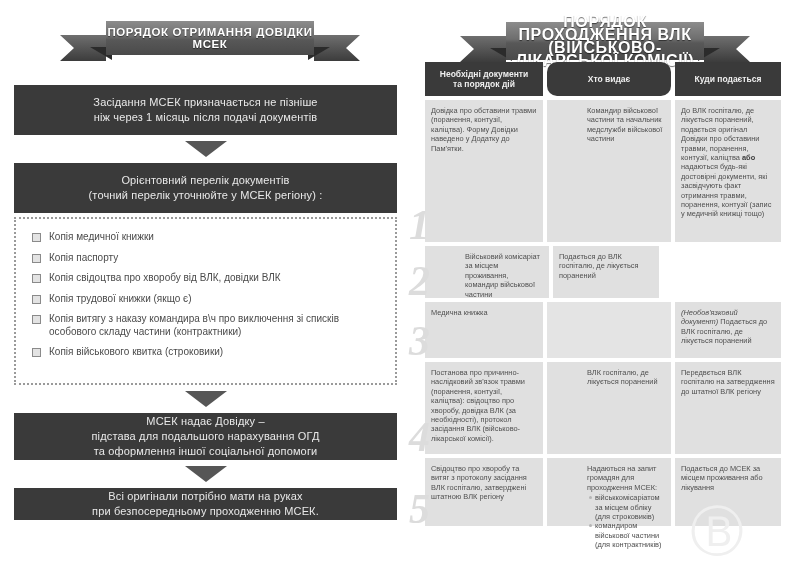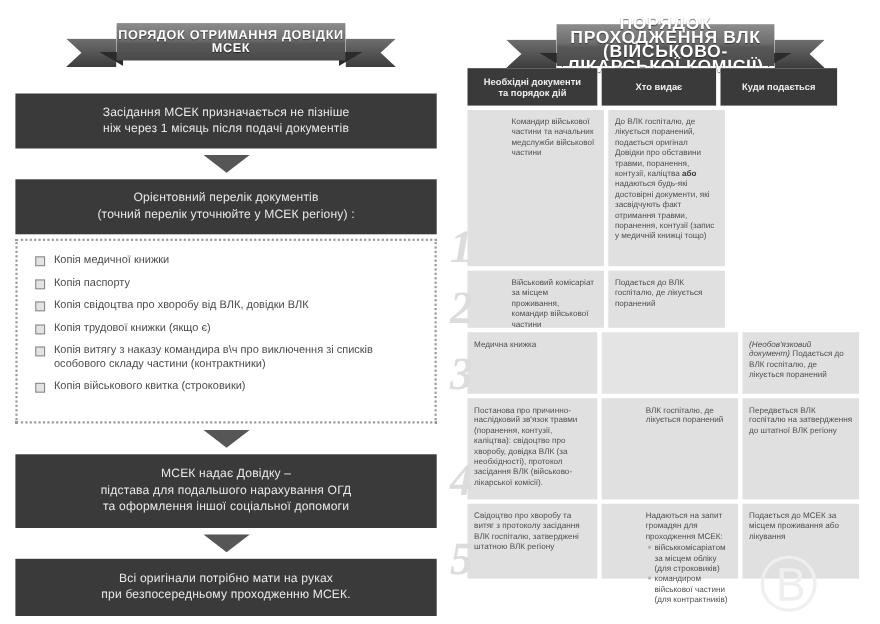--- a/index.html
+++ b/index.html
@@ -39,21 +39,21 @@
   #ribbon-right { left:460px; top:22px; width:290px; height:44px; }
   #ribbon-right .plate { font-size:16px; font-weight:bold; line-height:13px; height:38px; }
 
   
   #left-column { position:absolute; left:14px; top:85px; width:383px; }
   .flow-box {
     background:#3a3a3a; color:#e9e9e9;
     text-align:center; font-size:11px; line-height:15px;
     padding:10px 12px; letter-spacing:.15px;
   }
-  .flow-box.tall { padding:11px 12px; }
+  .flow-box.tall { padding:1px 12px; }
   .arrow-down {
     width:0; height:0; margin:6px auto;
     border-left:21px solid transparent; border-right:21px solid transparent;
     border-top:16px solid #565656;
   }
   .dashed-panel {
     border:2px dotted #9a9a9a; padding:12px 14px 12px 16px;
     margin-top:4px; min-height:150px;
   }
   .check-item { display:flex; align-items:flex-start; margin:0 0 8px 0; }
@@ -67,21 +67,21 @@
   
   #right-table { position:absolute; left:425px; top:62px; width:360px; }
   .thead { display:flex; gap:4px; }
   .th {
     background:#3a3a3a; color:#efefef; font-size:8.5px; line-height:10.5px;
     font-weight:bold; text-align:center; padding:6px 4px;
     display:flex; align-items:center; justify-content:center;
     min-height:34px;
   }
   .th.c1 { width:118px; }
-  .th.c2 { width:104px; }
+  .th.c2 { width:124px;border-radius:10px; }
   .th.c3 { width:106px; }
   .trow { display:flex; gap:4px; margin-top:4px; position:relative; }
   .td {
     background:#e0e0e0; color:#4f4f4f;
     font-size:7.4px; line-height:9.4px; padding:6px 6px;
   }
   .td.c1 { width:118px; }
   .td.c2 { width:124px;padding-left:40px; }
   .td.c3 { width:106px; }
   .td.empty { background:#e4e4e4; }
@@ -203,20 +203,21 @@
           <div>Необхідні документи</div>
           <div>та порядок дій</div>
         </div>
       </div>
       <div class="th c2">Хто видає</div>
       <div class="th c3">Куди подається</div>
     </div>
 
     <div class="trow">
       <div class="row-number">1</div>
+      <div class="td c1" style="height:142px">Довідка про обставини травми (поранення, контузії, каліцтва). Форму Довідки наведено у Додатку до Пам'ятки.</div>
       <div class="td c2" style="height:142px">Командир військової частини та начальник медслужби військової частини</div>
       <div class="td c3" style="height:142px">
         <span>До ВЛК госпіталю, де лікується поранений, подається оригінал Довідки про обставини травми, поранення, контузії, каліцтва </span><b>або</b><span> надаються будь-які достовірні документи, які засвідчують факт отримання травми, поранення, контузії (запис у медичній книжці тощо)</span>
       </div>
     </div>
 
     <div class="trow">
       <div class="row-number">2</div>
       <div class="td c2" style="height:52px">Військовий комісаріат за місцем проживання, командир військової частини</div>
       <div class="td c3" style="height:52px">Подається до ВЛК госпіталю, де лікується поранений</div>

